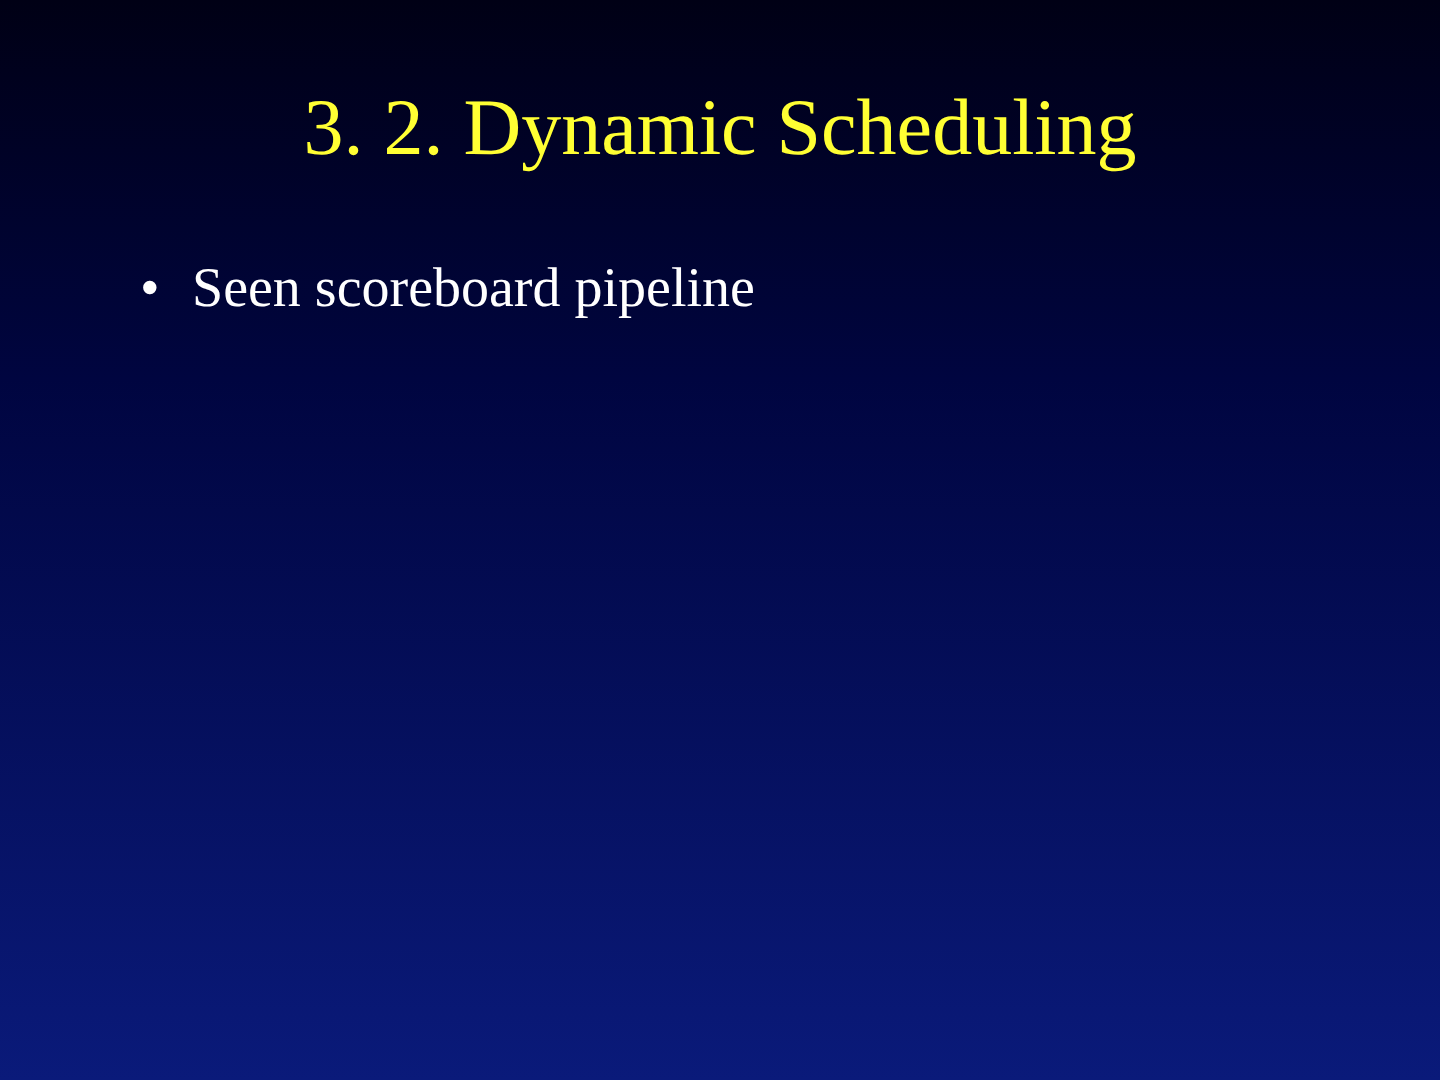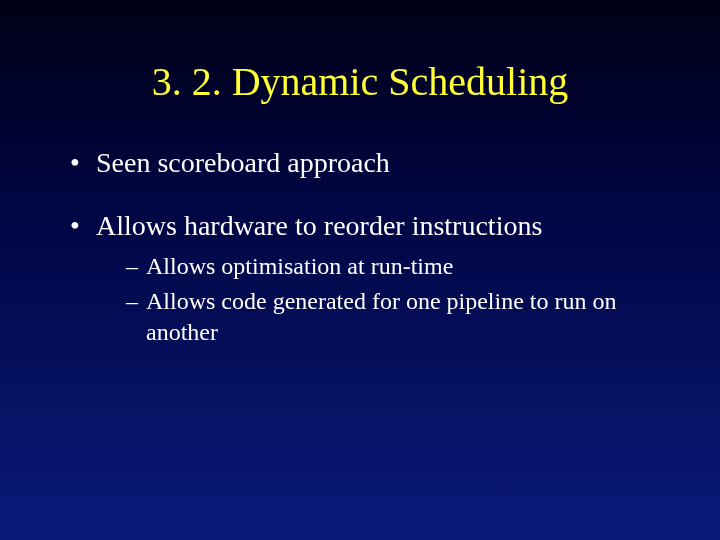--- a/index.html
+++ b/index.html
@@ -11,21 +11,21 @@
   }
   body {
     background: linear-gradient(to bottom, #000015 0%, #000540 35%, #0a1a7a 100%);
     font-family: "Times New Roman", Times, serif;
     color: #ffffff;
   }
   .slide {
     width: 720px;
     height: 436px;
     box-sizing: border-box;
-    padding: 48px 40px 30px 40px;
+    padding: 30px 40px 30px 40px;
   }
   .title {
     color: #ffff33;
     font-size: 40px;
     text-align: center;
     margin: 10px 0 40px 0;
     font-weight: normal;
   }
   ul.top {
     list-style: none;
@@ -67,27 +67,16 @@
     color: #ffffff;
   }
 </style>
 </head>
 <body>
 
 <div class="slide">
   <h1 class="title">3. 2. Dynamic Scheduling</h1>
   <ul class="top">
     <li>
-      <span>Seen scoreboard approach</span>
-    </li>
-    <li>
-      <span>Allows hardware to reorder instructions</span>
-      <ul class="sub">
-        <li>
-          <span>Allows optimisation at run-time</span>
-        </li>
-        <li>
-          <span>Allows code generated for one pipeline to run on another</span>
-        </li>
-      </ul>
+      <span>Seen scoreboard pipeline</span>
     </li>
   </ul>
 </div>
 
 </body></html>

